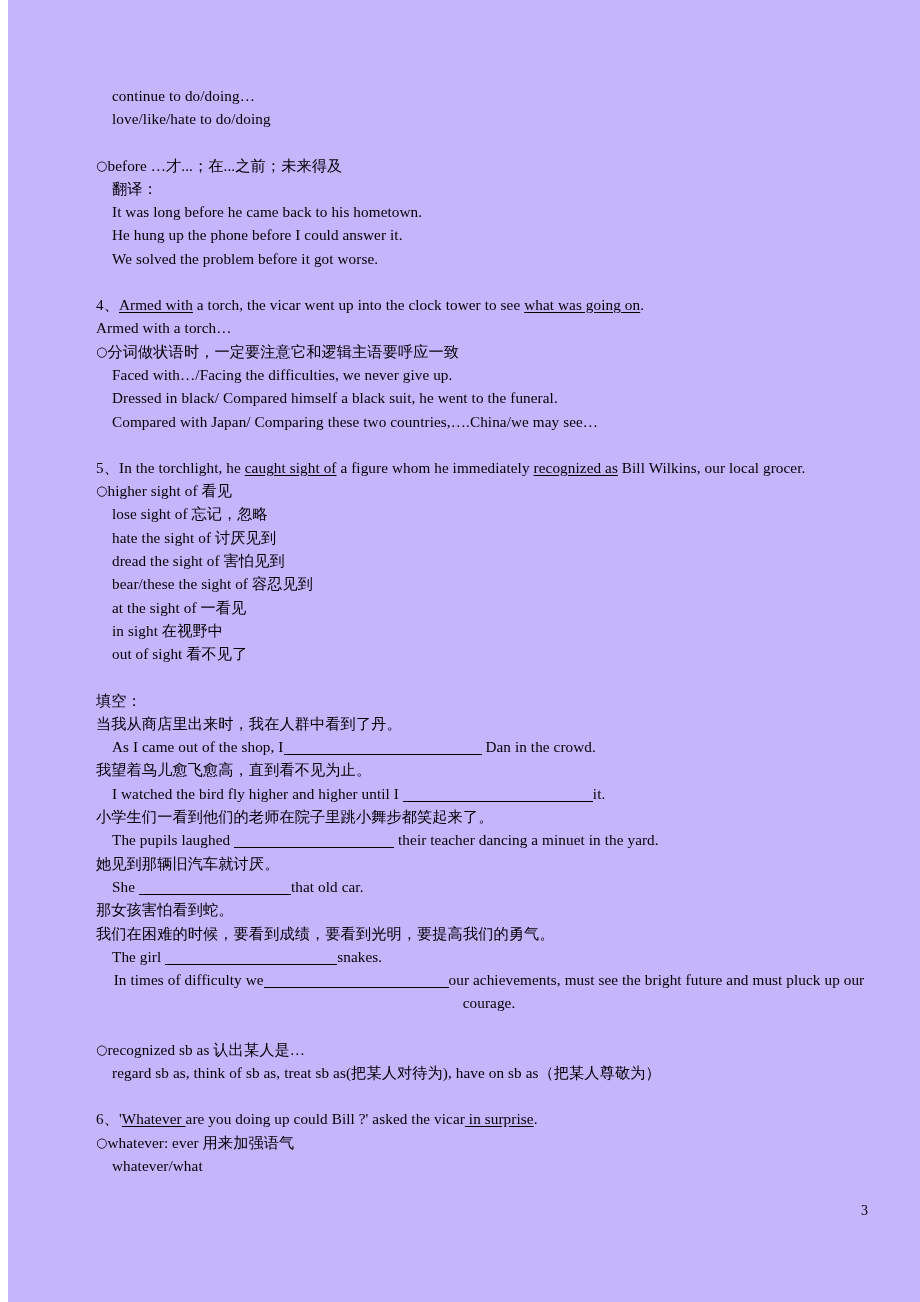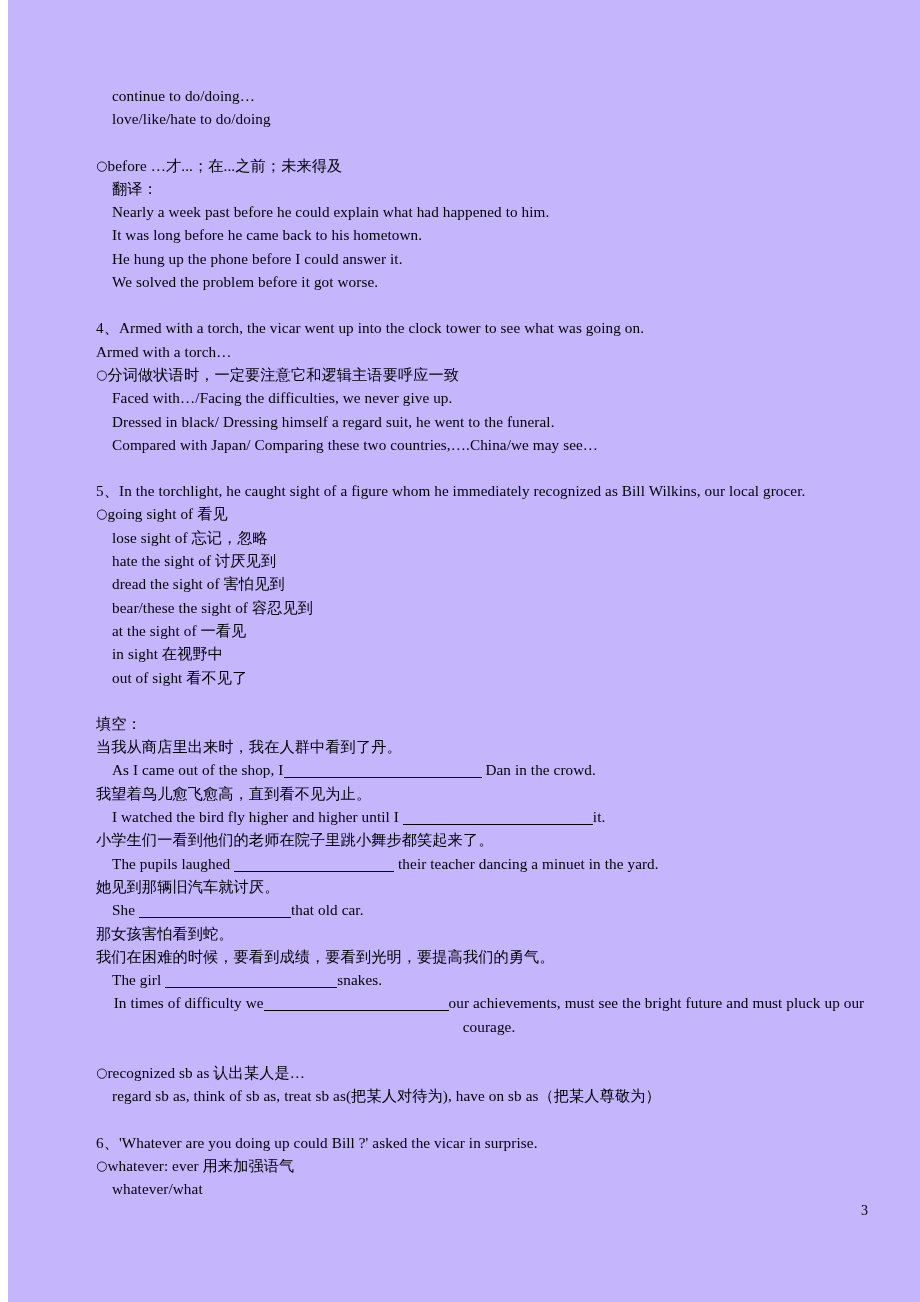--- a/index.html
+++ b/index.html
@@ -31,21 +31,21 @@
   }
   .ln {
     font-size: 15.2px;
     line-height: 23.3px;
     white-space: pre-wrap;
     letter-spacing: 0.1px;
   }
   .ind1 { padding-left: 16px; }
   .gap-sm { height: 23px; }
   .gap-md { height: 23px; }
-  .u { text-underline-offset: 1.5px; }
+  .u { text-decoration: underline; text-underline-offset: 1.5px; }
   .marker {
     font-family: "DejaVu Sans", sans-serif;
     font-size: 13px;
     vertical-align: 1px;
   }
   .blank {
     display: inline-block;
     border-bottom: 1px solid #000;
     vertical-align: -3px;
     height: 14px;
@@ -70,38 +70,37 @@
 <div class="page">
   <div class="content">
 
     <div class="ln ind1">continue to do/doing…</div>
     <div class="ln ind1">love/like/hate to do/doing</div>
 
     <div class="gap-sm"></div>
 
     <div class="ln"><span class="marker">○</span><span>before …才...；在...之前；未来得及</span></div>
     <div class="ln ind1">翻译：</div>
-    <div class="ln ind1">Nearly a week past before he could explain what had happened to him.</div>
     <div class="ln ind1">It was long before he came back to his hometown.</div>
     <div class="ln ind1">He hung up the phone before I could answer it.</div>
     <div class="ln ind1">We solved the problem before it got worse.</div>
 
     <div class="gap-md"></div>
 
     <div class="ln"><span>4、</span><span class="u">Armed with</span><span> a torch, the vicar went up into the clock tower to see </span><span class="u">what was going on</span><span>.</span></div>
     <div class="ln">Armed with a torch…</div>
     <div class="ln"><span class="marker">○</span><span>分词做状语时，一定要注意它和逻辑主语要呼应一致</span></div>
     <div class="ln ind1">Faced with…/Facing the difficulties, we never give up.</div>
-    <div class="ln ind1">Dressed in black/ Dressing himself a regard suit, he went to the funeral.</div>
+    <div class="ln ind1">Dressed in black/ Compared himself a black suit, he went to the funeral.</div>
     <div class="ln ind1">Compared with Japan/ Comparing these two countries,….China/we may see…</div>
 
     <div class="gap-md"></div>
 
     <div class="ln"><span>5、</span><span>In the torchlight, he </span><span class="u">caught sight of</span><span> a figure whom he immediately </span><span class="u">recognized as</span><span> Bill Wilkins, our local grocer.</span></div>
-    <div class="ln"><span class="marker">○</span><span>going sight of 看见</span></div>
+    <div class="ln"><span class="marker">○</span><span>higher sight of 看见</span></div>
     <div class="ln ind1">lose sight of 忘记，忽略</div>
     <div class="ln ind1">hate the sight of 讨厌见到</div>
     <div class="ln ind1">dread the sight of 害怕见到</div>
     <div class="ln ind1">bear/these the sight of 容忍见到</div>
     <div class="ln ind1">at the sight of 一看见</div>
     <div class="ln ind1">in sight 在视野中</div>
     <div class="ln ind1">out of sight 看不见了</div>
 
     <div class="gap-md"></div>
 

